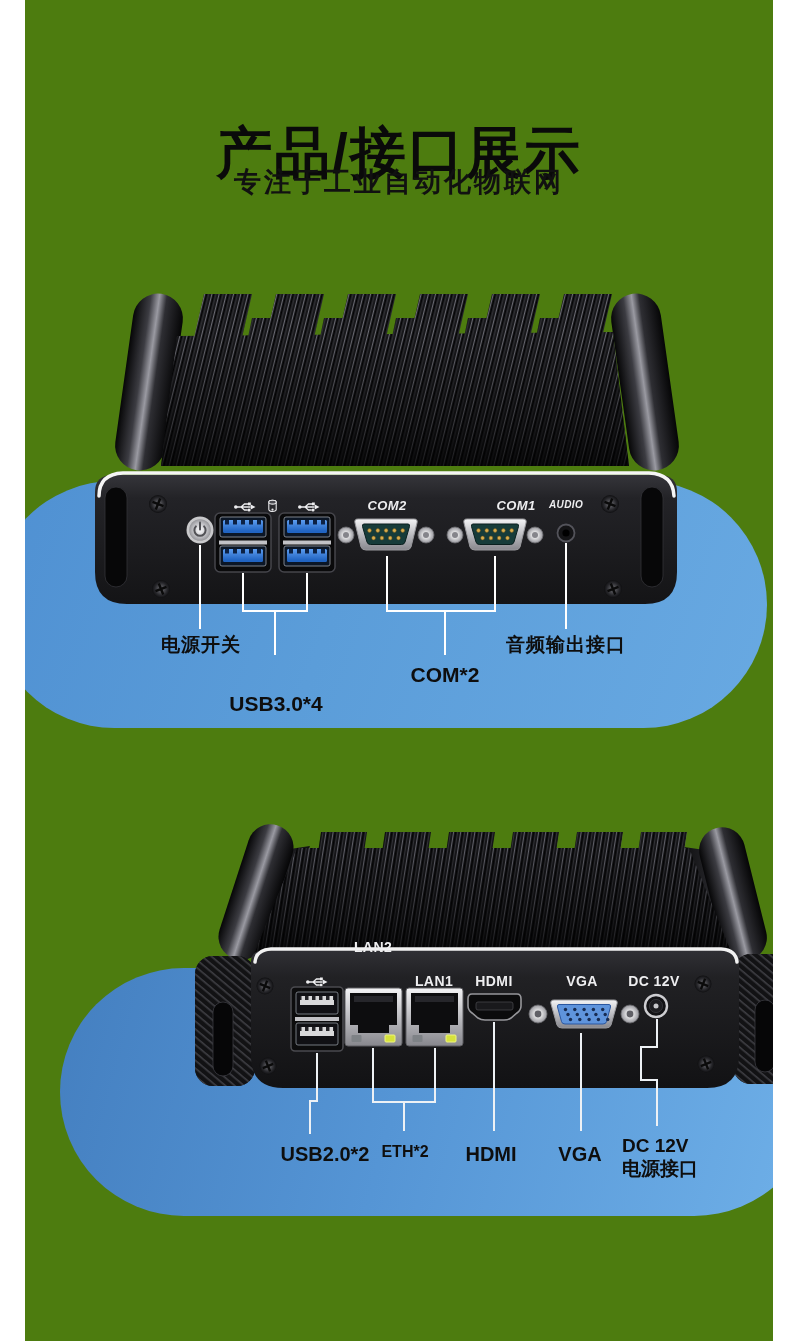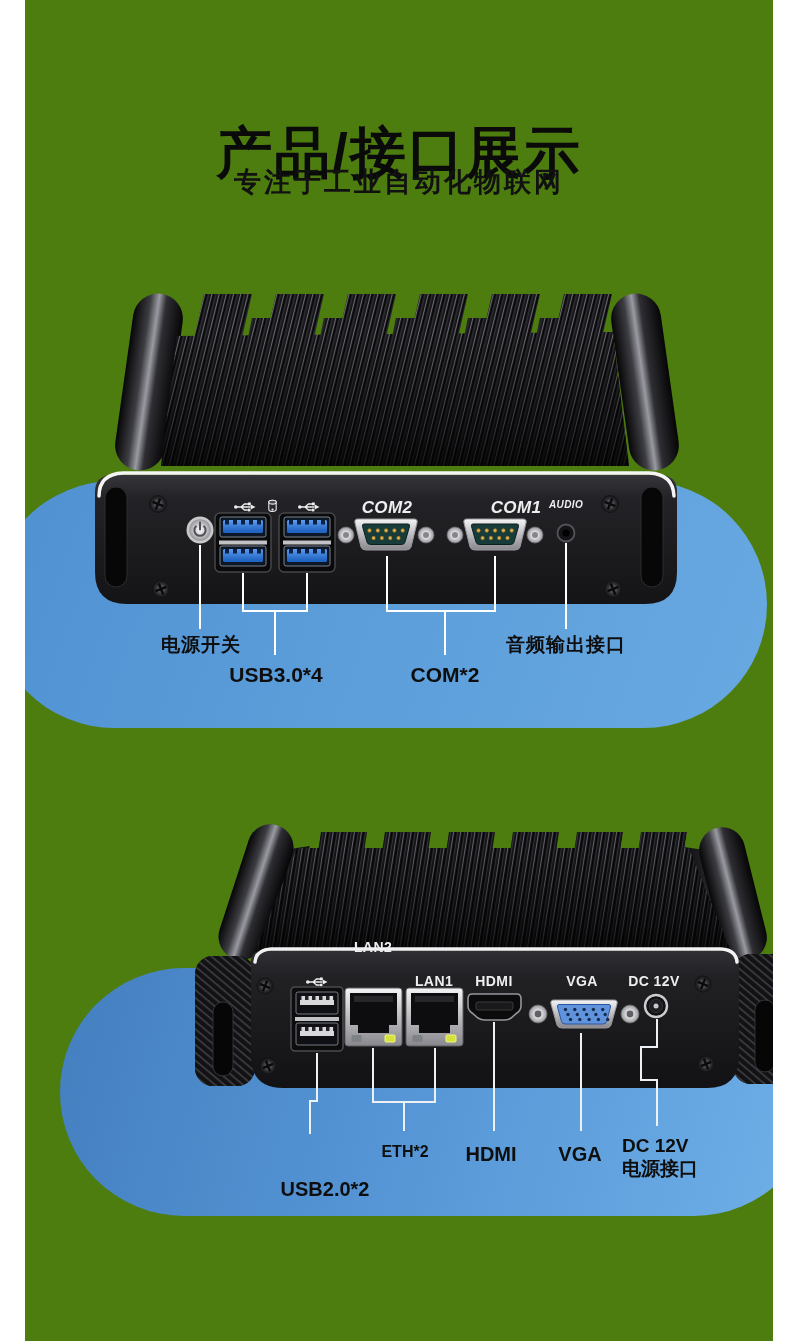--- a/index.html
+++ b/index.html
@@ -10,21 +10,21 @@
          background:linear-gradient(110deg,#4f90d2 0%,#5b9dd9 45%,#68a9e2 100%);}
   .blob2{left:35px;top:968px;width:758px;height:248px;border-radius:124px;
          background:linear-gradient(105deg,#447fc0 0%,#5595d5 45%,#6fb0e8 100%);}
   .title{position:absolute;left:0;right:0;top:78px;text-align:center;font-size:56px;font-weight:900;
          color:#0a0a0a;letter-spacing:2px;z-index:3;}
   .subtitle{position:absolute;left:0;right:0;top:164px;text-align:center;font-size:27px;font-weight:700;
          color:#111;letter-spacing:3px;z-index:3;}
   .scene{position:absolute;left:0;top:0;z-index:2;}
   .plabel{position:absolute;transform:translateX(-50%);color:#eeeef0;font-weight:700;font-size:14px;
          letter-spacing:.4px;white-space:nowrap;z-index:3;}
-  .plabel.it{font-style:italic;font-size:17px;}
+  .plabel.it{font-style:italic;font-size:13px;}
   .clabel{position:absolute;transform:translateX(-50%);color:#0e0e0e;font-weight:700;font-size:21px;
          white-space:nowrap;z-index:3;}
   .clabel.cn{font-size:19px;letter-spacing:1px;}
   .dc-label{position:absolute;left:597px;top:1134px;color:#0e0e0e;font-weight:700;font-size:19px;
          line-height:23px;z-index:3;white-space:nowrap;}
 </style>
 </head>
 <body>
 
 <div class="page">
@@ -388,24 +388,24 @@
   <span class="plabel it" style="left:362px;top:498px;">COM2</span>
   <span class="plabel it" style="left:471px;top:498px;margin-left:20px;">COM1</span>
   <span class="plabel it" style="left:541px;top:499px;font-size:10px;">AUDIO</span>
   <span class="plabel" style="left:348px;top:939px;">LAN2</span>
   <span class="plabel" style="left:409px;top:973px;">LAN1</span>
   <span class="plabel" style="left:469px;top:973px;">HDMI</span>
   <span class="plabel" style="left:557px;top:973px;">VGA</span>
   <span class="plabel" style="left:629px;top:973px;">DC 12V</span>
 
   <span class="clabel cn" style="left:176px;top:632px;">电源开关</span>
-  <span class="clabel" style="left:251px;top:663px;">USB3.0*4</span>
+  <span class="clabel" style="left:251px;top:692px;">USB3.0*4</span>
   <span class="clabel" style="left:420px;top:663px;">COM*2</span>
   <span class="clabel cn" style="left:541px;top:632px;">音频输出接口</span>
-  <span class="clabel" style="left:300px;top:1178px;font-size:20px;">USB2.0*2</span>
+  <span class="clabel" style="left:300px;top:1143px;font-size:20px;">USB2.0*2</span>
   <span class="clabel" style="left:380px;top:1143px;font-size:16px;">ETH*2</span>
   <span class="clabel" style="left:466px;top:1143px;font-size:20px;">HDMI</span>
   <span class="clabel" style="left:555px;top:1143px;font-size:20px;">VGA</span>
   <div class="dc-label">
     <div>DC 12V</div>
     <div>电源接口</div>
   </div>
 
 </div>
 

